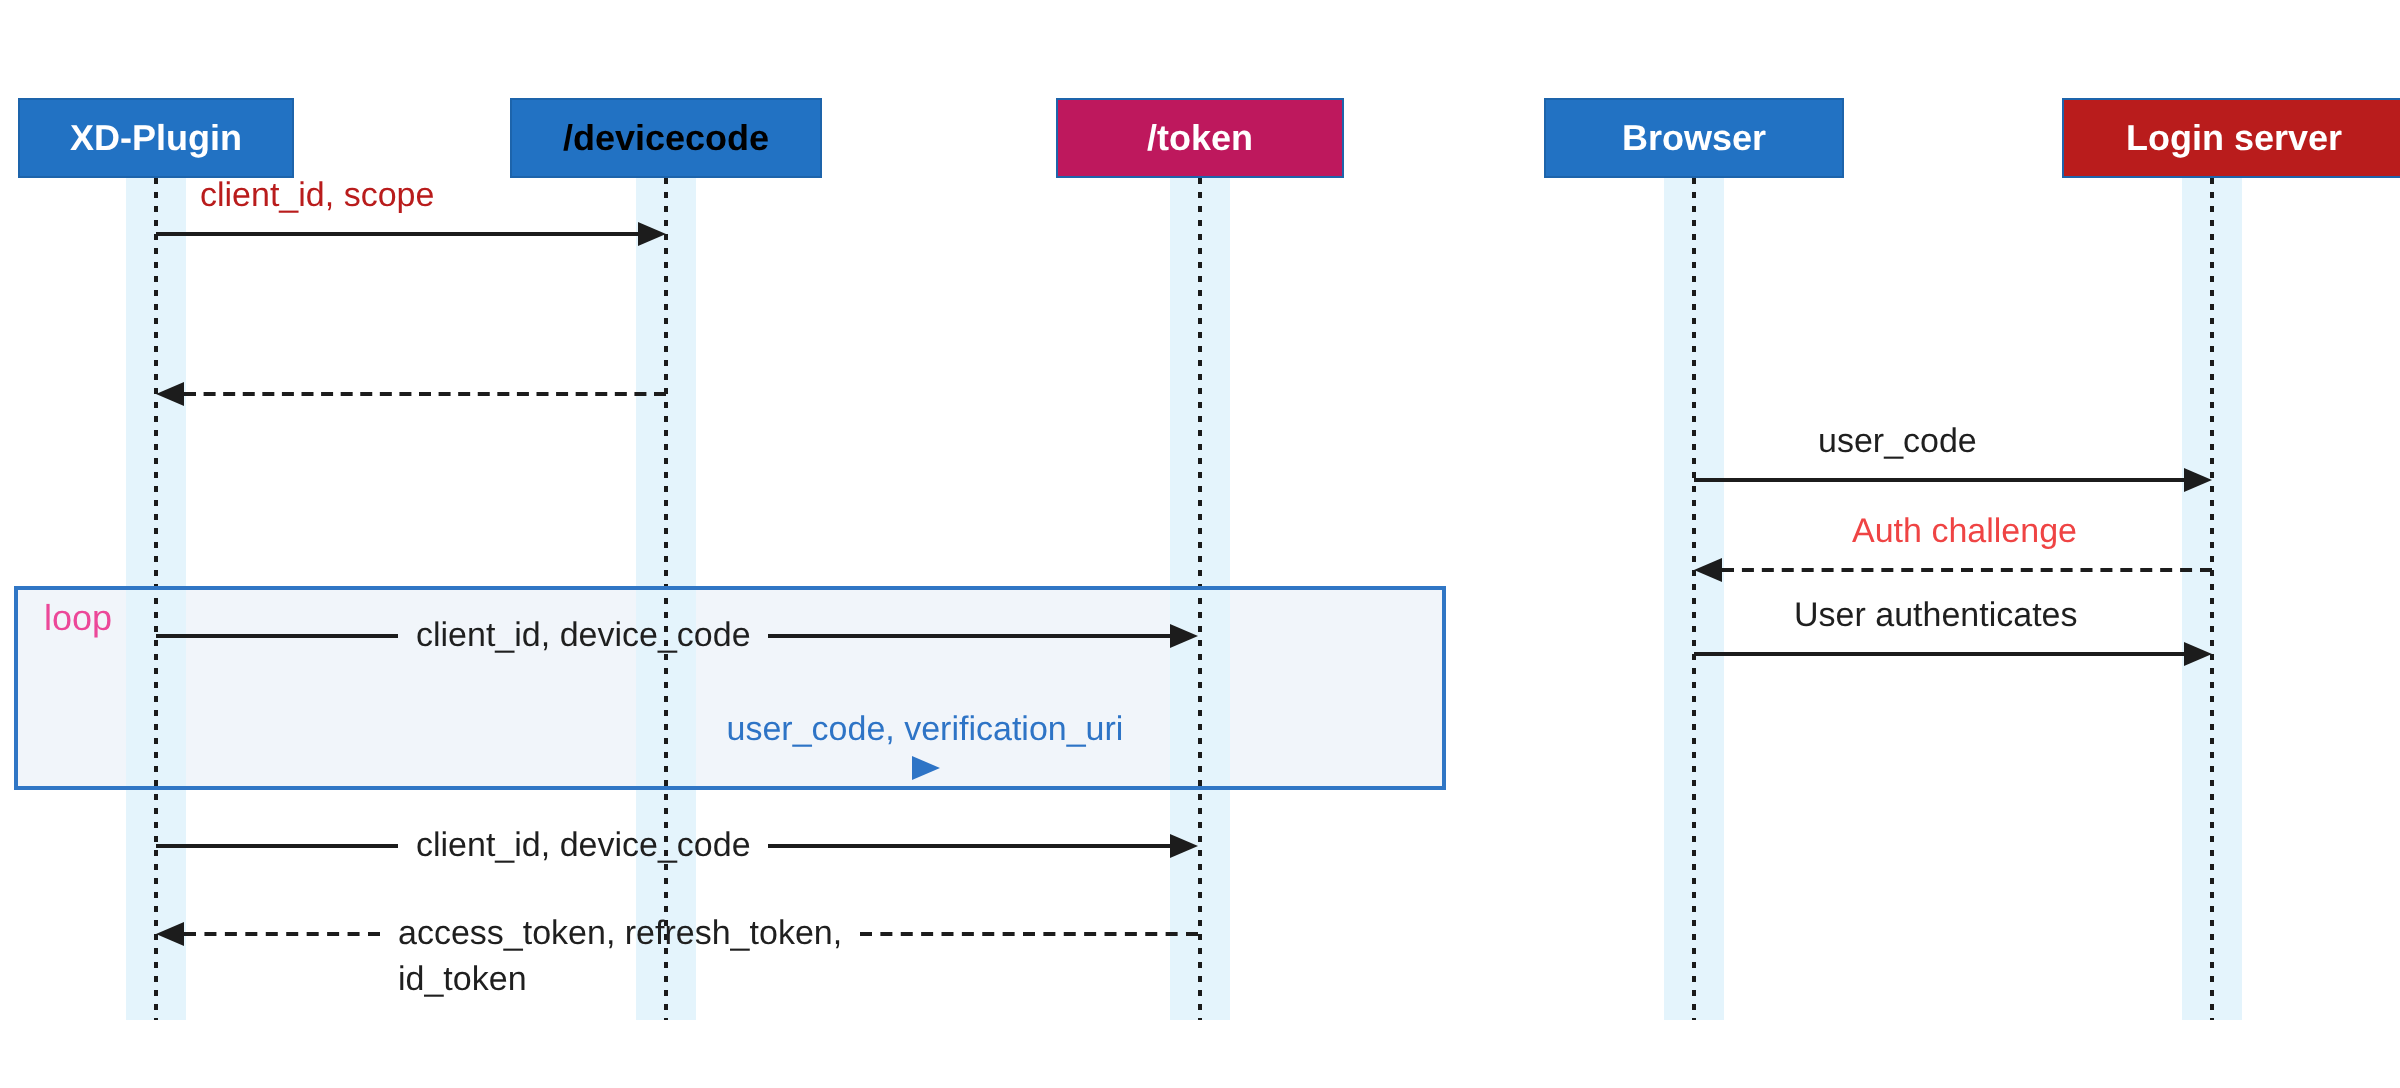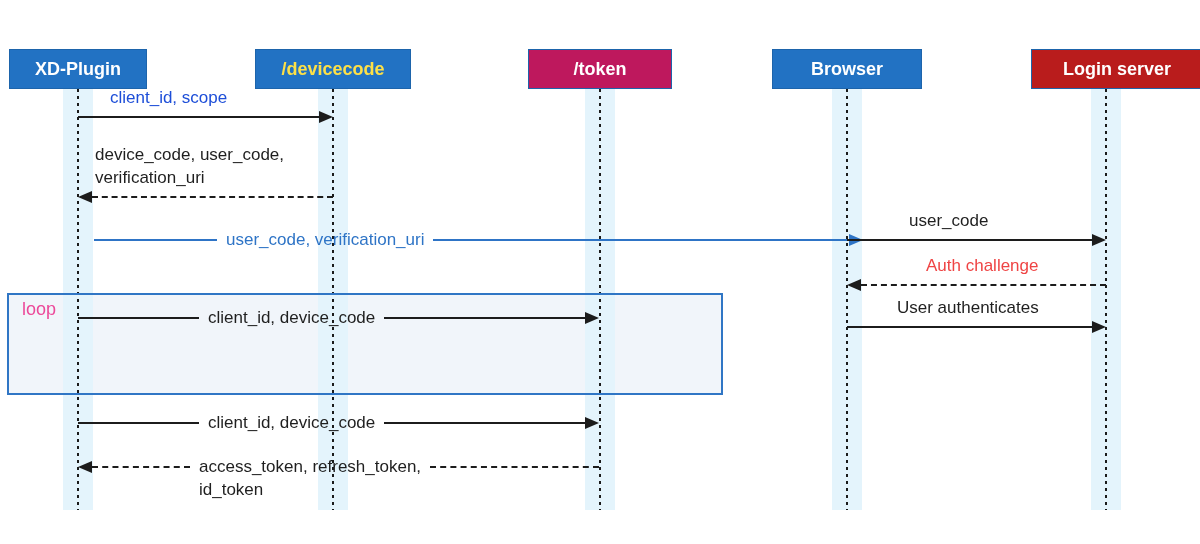--- a/index.html
+++ b/index.html
@@ -37,48 +37,44 @@
 </head>
 <body>
 
 <div class="stage" style="background: rgb(255, 255, 255);">
     <div class="loop-fill" style="left: 7px; top: 293px; width: 716px; height: 102px; background: rgb(241, 245, 250);"></div>
     <div class="band" style="left: 63px; background: rgb(228, 244, 252);"></div>
     <div class="lifeline" style="left: 77px;"></div>
     <div class="actor-header" style="left: 9px; width: 138px; background: rgb(34, 114, 195); color: rgb(255, 255, 255);">XD-Plugin</div>
     <div class="band" style="left: 318px; background: rgb(228, 244, 252);"></div>
     <div class="lifeline" style="left: 332px;"></div>
-    <div class="actor-header" style="left: 255px; width: 156px; background: rgb(34, 114, 195); color: #fde047;">/devicecode</div>
+    <div class="actor-header" style="left: 255px; width: 156px; background: rgb(34, 114, 195); color: #000000;">/devicecode</div>
     <div class="band" style="left: 585px; background: rgb(228, 244, 252);"></div>
     <div class="lifeline" style="left: 599px;"></div>
     <div class="actor-header" style="left: 528px; width: 144px; background: #be185d; color: rgb(255, 255, 255);">/token</div>
     <div class="band" style="left: 832px; background: rgb(228, 244, 252);"></div>
     <div class="lifeline" style="left: 846px;"></div>
     <div class="actor-header" style="left: 772px; width: 150px; background: rgb(34, 114, 195); color: rgb(255, 255, 255);">Browser</div>
     <div class="band" style="left: 1091px; background: rgb(228, 244, 252);"></div>
     <div class="lifeline" style="left: 1105px;"></div>
     <div class="actor-header" style="left: 1031px; width: 172px; background: #b91c1c; color: rgb(255, 255, 255);">Login server</div>
     <div class="loop-border" style="left: 7px; top: 293px; width: 716px; height: 102px; border-color: rgb(48, 118, 197);"></div>
     <div class="loop-label" style="left: 22px; top: 299px; color: #ec4899;">loop</div>
     <div class="msg" style="left: 78px; top: 106px; width: 255px;">
       <div class="seg solid grow" style="border-top-color: rgb(28, 28, 28);"></div>
       <div class="head-r" style="border-left-color: rgb(28, 28, 28);"></div>
     </div>
-    <div class="lbl-above" style="left: 110px; top: 86px; color: #1d4ed8;">
+    <div class="lbl-above" style="left: 100px; top: 86px; color: #b91c1c;">
       <div>client_id, scope</div>
     </div>
     <div class="msg" style="left: 78px; top: 186px; width: 255px;">
       <div class="head-l" style="border-right-color: rgb(28, 28, 28);"></div>
       <div class="seg dashed grow" style="border-top-color: rgb(28, 28, 28);"></div>
     </div>
-    <div class="lbl-above" style="left: 95px; top: 143px; color: rgb(31, 31, 31);">
-      <div>device_code, user_code,</div>
-      <div>verification_uri</div>
-    </div>
-    <div class="msg" style="left: 94px; top: 229px; width: 769px;">
+    <div class="msg" style="left: 78px; top: 229px; width: 769px; flex-direction: column;">
       <div class="seg solid" style="flex: 0 0 123px; border-top-color: rgb(46, 116, 198);"></div>
       <div class="lbl-inline" style="color: rgb(46, 116, 198);">
         <div class="l1">user_code, verification_uri</div>
       </div>
       <div class="seg solid grow" style="border-top-color: rgb(46, 116, 198);"></div>
       <div class="head-r" style="border-left-color: rgb(46, 116, 198);"></div>
     </div>
     <div class="msg" style="left: 847px; top: 229px; width: 259px;">
       <div class="seg solid grow" style="border-top-color: rgb(28, 28, 28);"></div>
       <div class="head-r" style="border-left-color: rgb(28, 28, 28);"></div>

